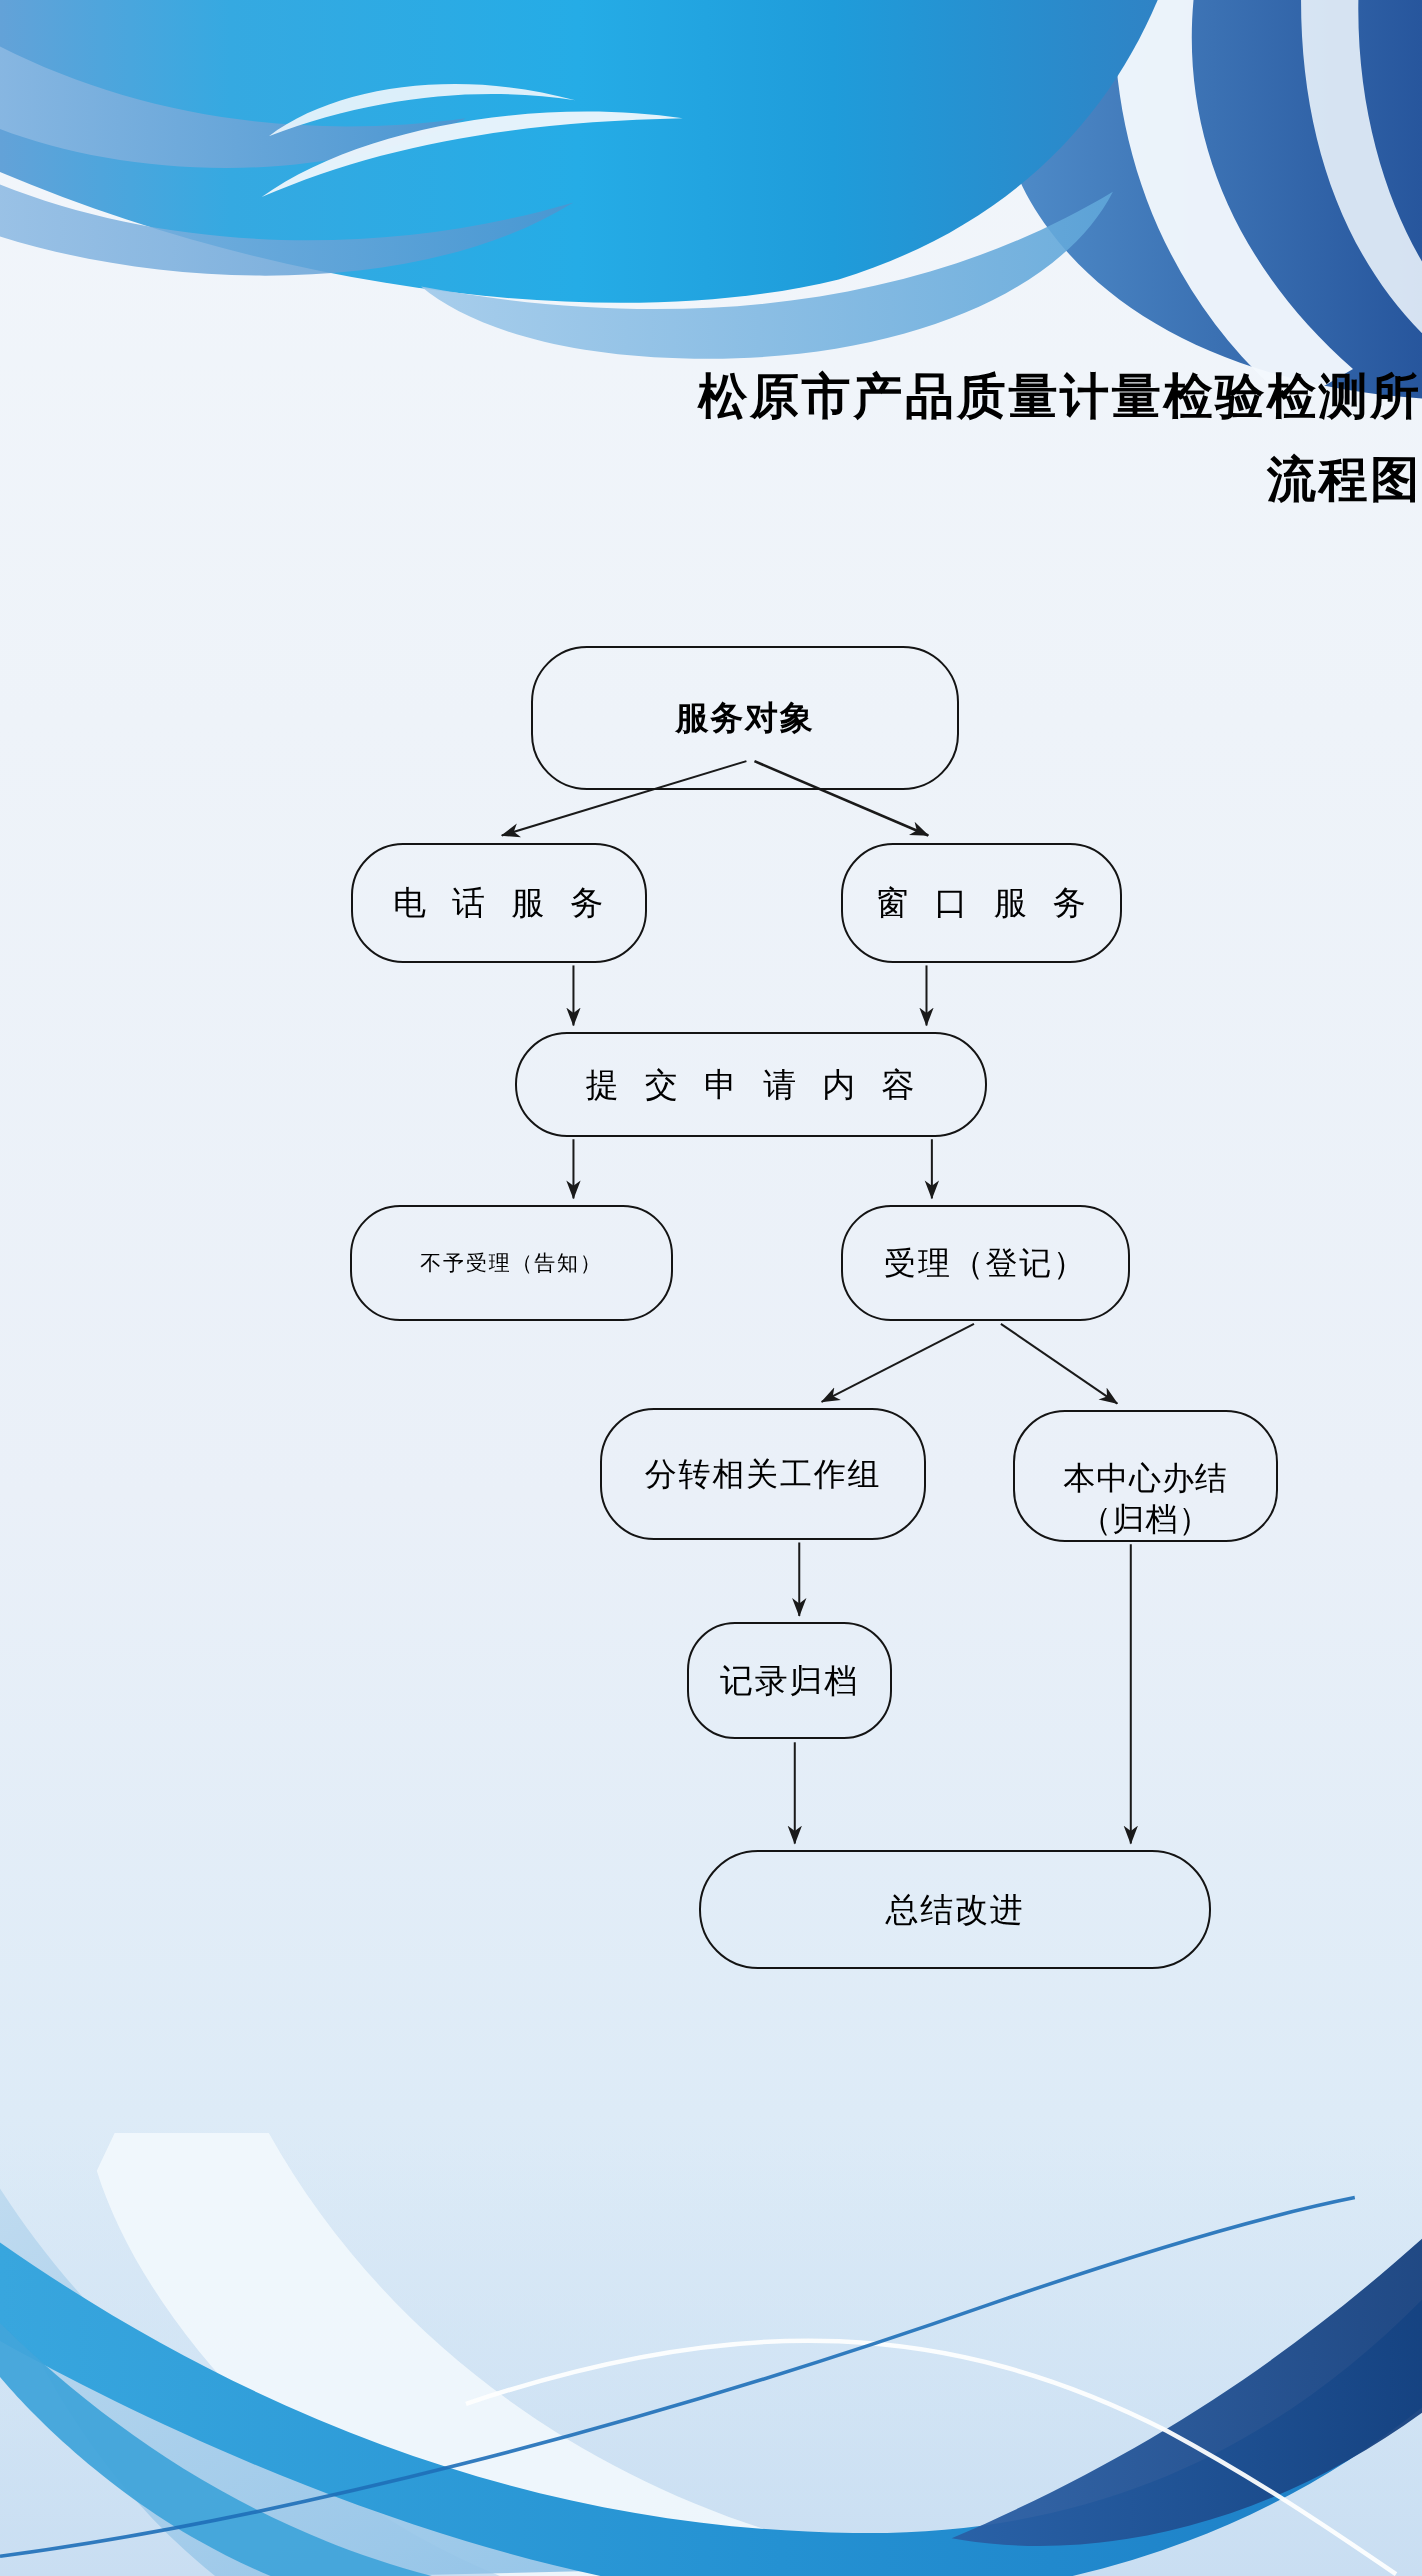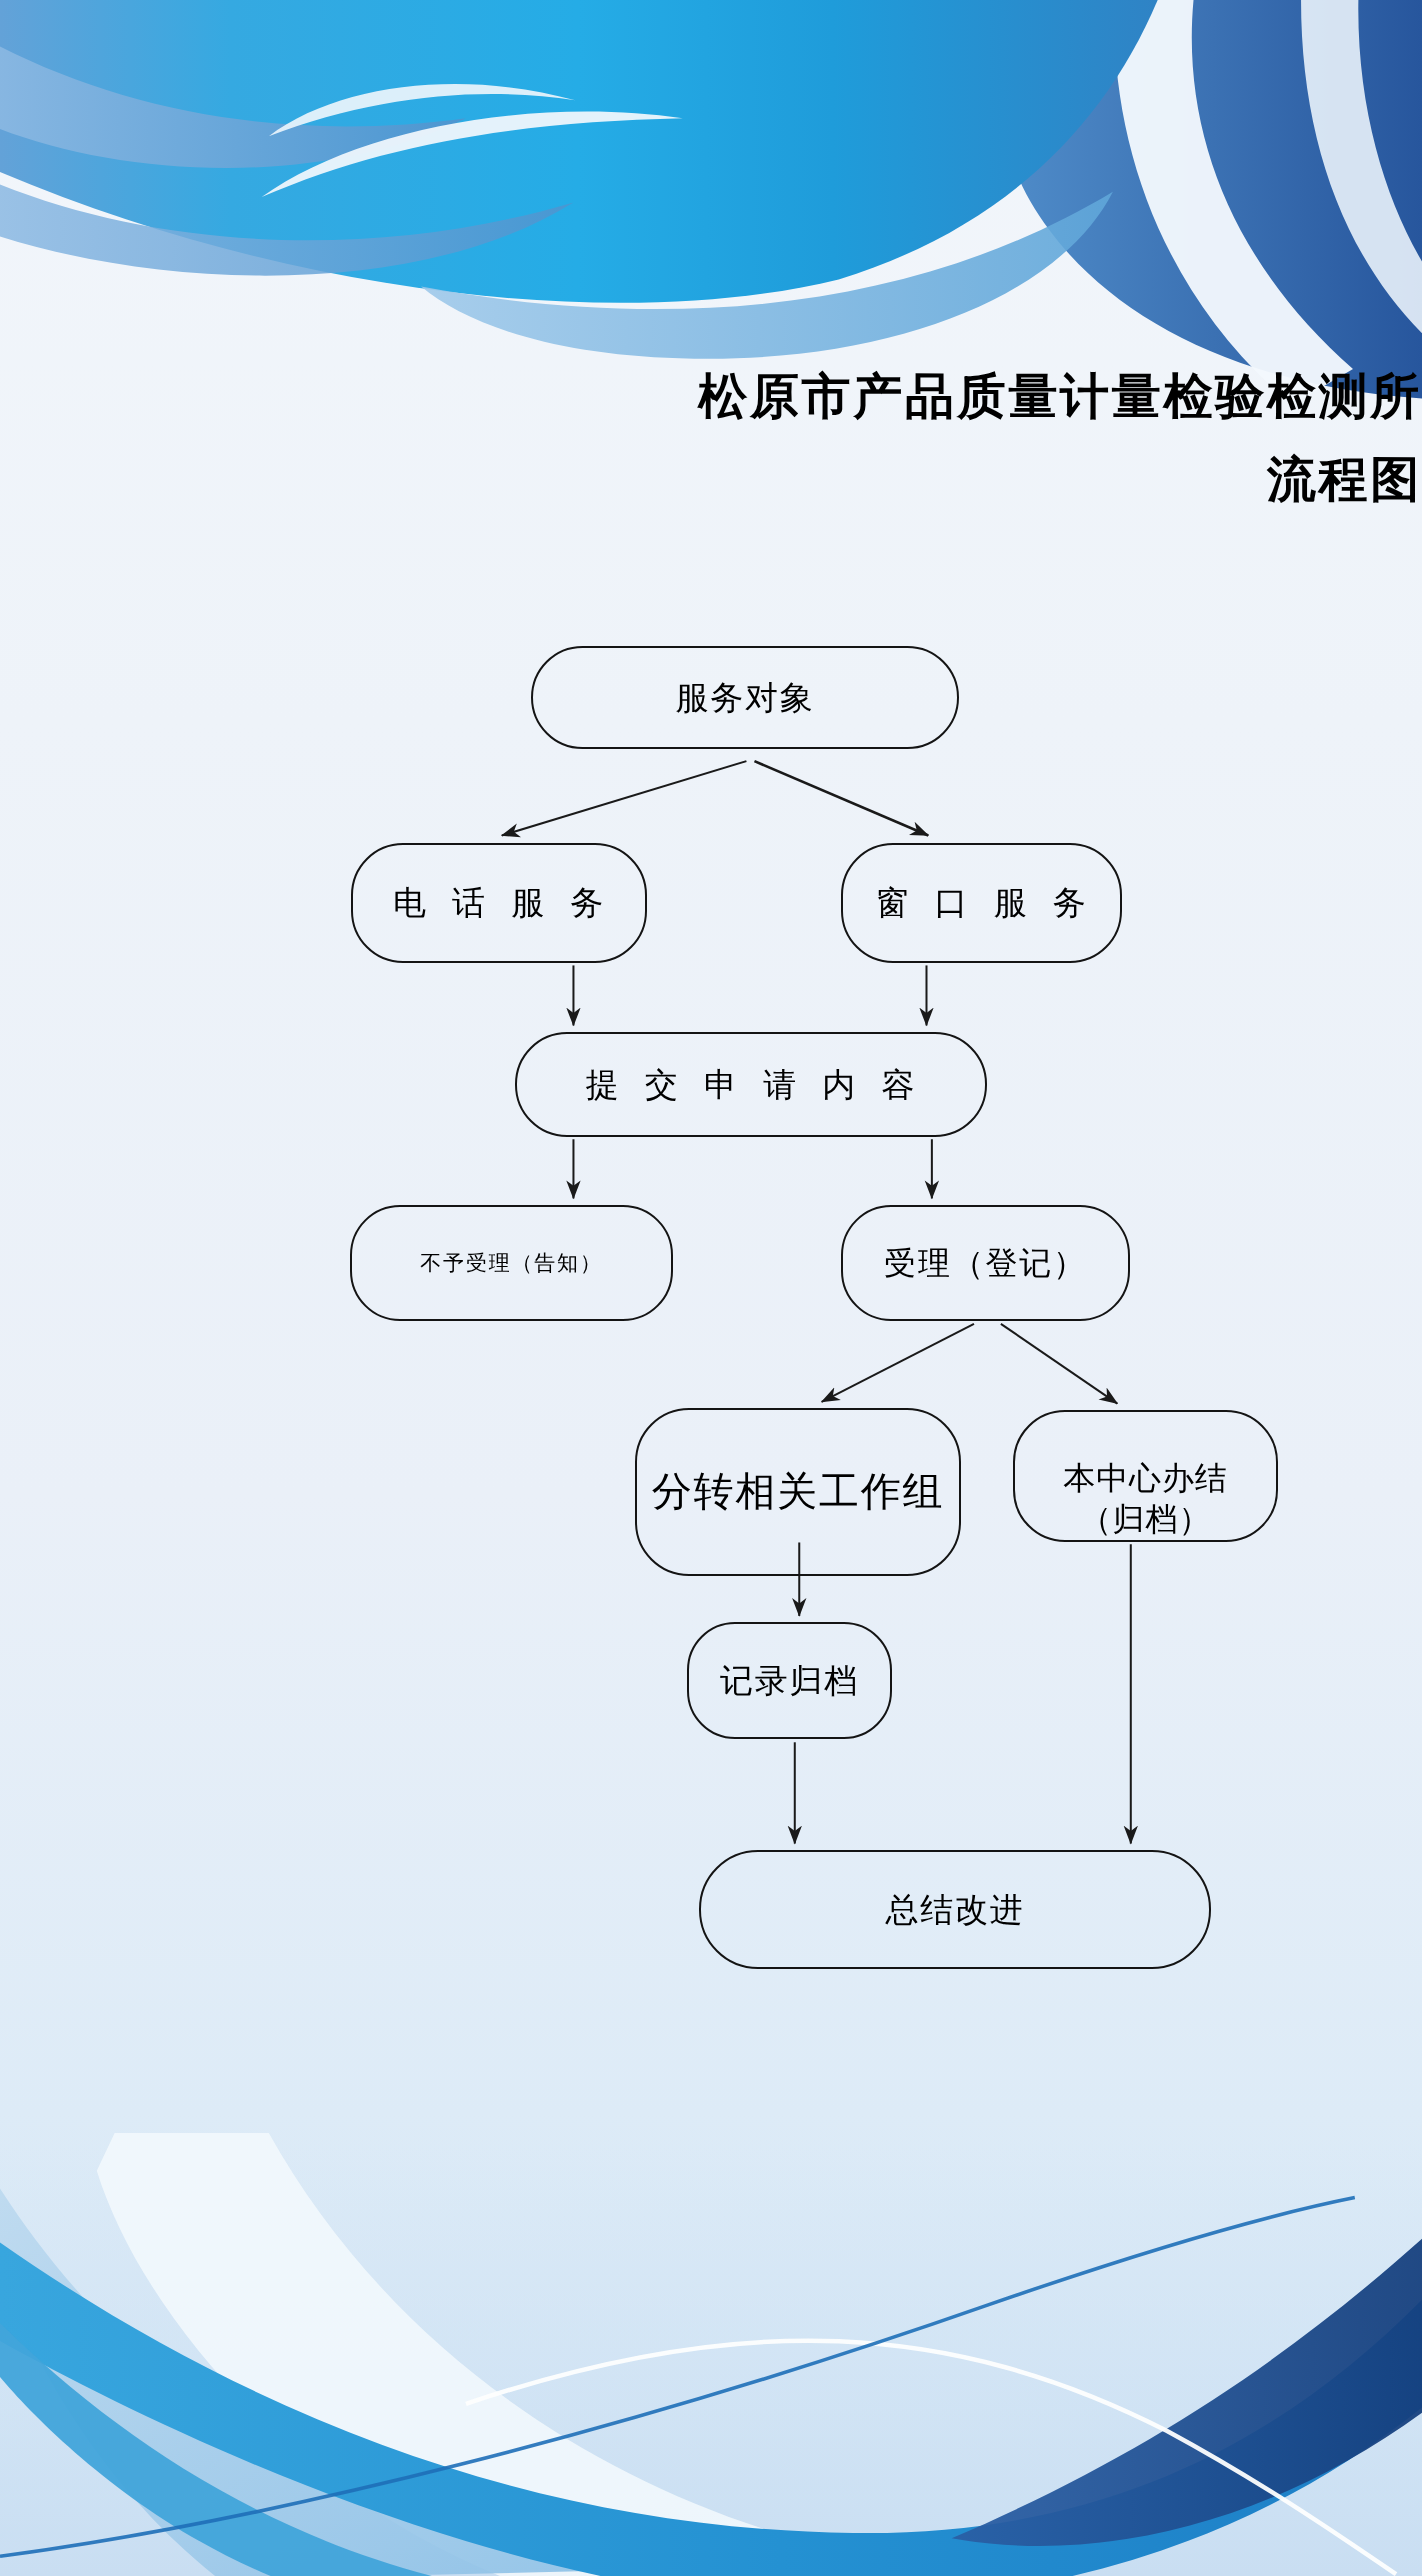--- a/index.html
+++ b/index.html
@@ -29,27 +29,27 @@
     position: absolute; box-sizing: border-box;
     border: 2.2px solid #141414; border-radius: 54px;
     display: flex; align-items: center; justify-content: center;
     text-align: center; color: #000;
     font-size: 33px; letter-spacing: 1.8px; line-height: 42px;
     white-space: pre-line;
     background: transparent;
   }
   .sp { word-spacing: 14.3px; }
 
-  #n-service-target     { left: 531px;  top: 646px;  width: 428px; height: 103px; border-radius: 56px; }
+  #n-service-target     { left: 531px;  top: 646px;  width: 428px; height: 144px; border-radius: 56px; font-weight: bold; }
   #n-phone-service      { left: 351px;  top: 843px;  width: 296px; height: 120px; border-radius: 52px; }
   #n-window-service     { left: 841px;  top: 843px;  width: 281px; height: 120px; border-radius: 52px; }
   #n-submit-application { left: 515px;  top: 1032px; width: 472px; height: 105px; border-radius: 52px; }
   #n-not-accepted       { left: 350px;  top: 1205px; width: 323px; height: 116px; border-radius: 50px; font-size: 21px; }
   #n-accepted           { left: 841px;  top: 1205px; width: 289px; height: 116px; border-radius: 50px; font-size: 32px; }
-  #n-dispatch-workgroup { left: 635px;  top: 1408px; width: 326px; height: 168px; border-radius: 54px; font-size: 40px; }
+  #n-dispatch-workgroup { left: 600px;  top: 1408px; width: 326px; height: 132px; border-radius: 54px; font-size: 32px; }
   #n-center-closeout    { left: 1013px; top: 1410px; width: 265px; height: 132px; border-radius: 52px; font-size: 32px; line-height: 41px; letter-spacing: 0.9px; align-items: flex-end; }
   #n-record-archive     { left: 687px;  top: 1622px; width: 205px; height: 117px; border-radius: 48px; }
   #n-summarize-improve  { left: 699px;  top: 1850px; width: 512px; height: 119px; border-radius: 59px; }
 </style>
 </head>
 <body>
 
 <div class="page">
 
   <svg class="wave-top" width="1422" height="412" viewBox="0 0 1587 460" preserveAspectRatio="none" aria-hidden="true">

